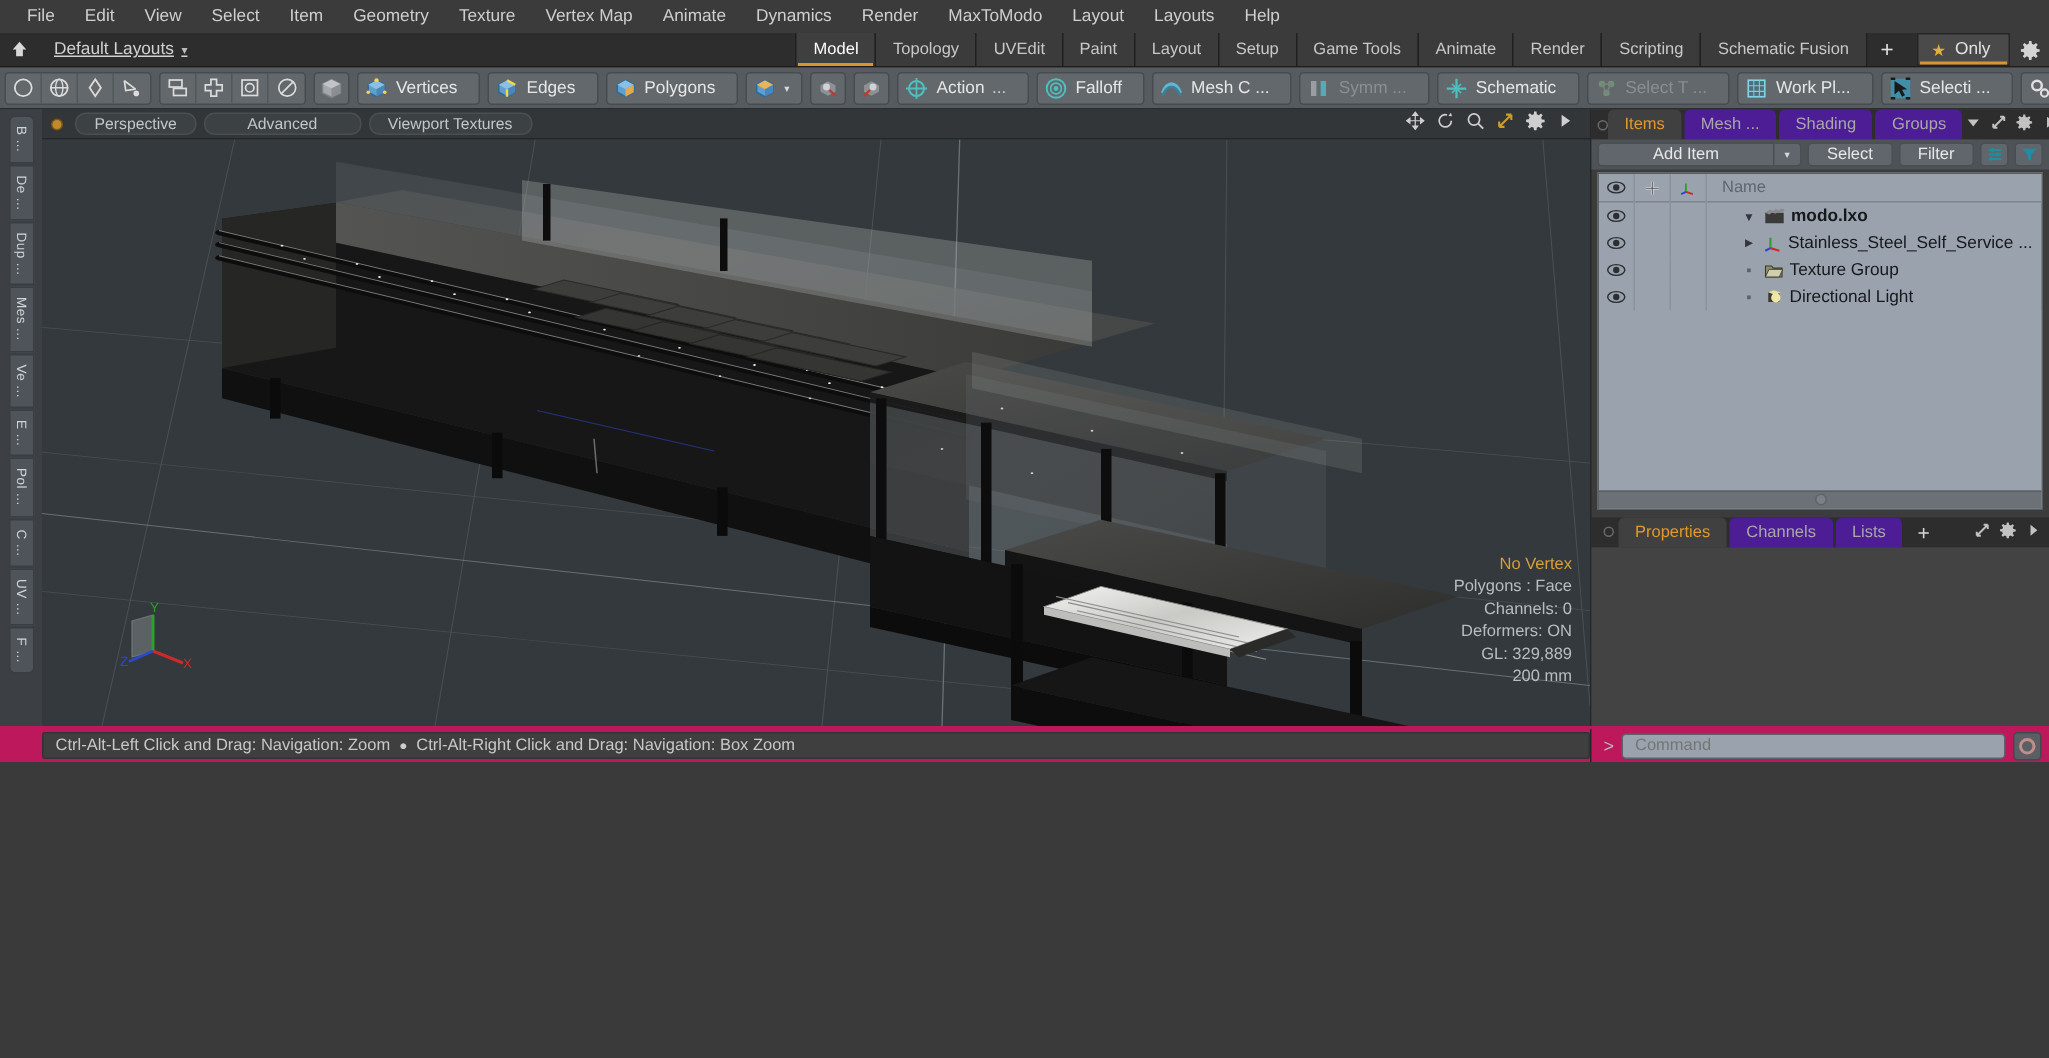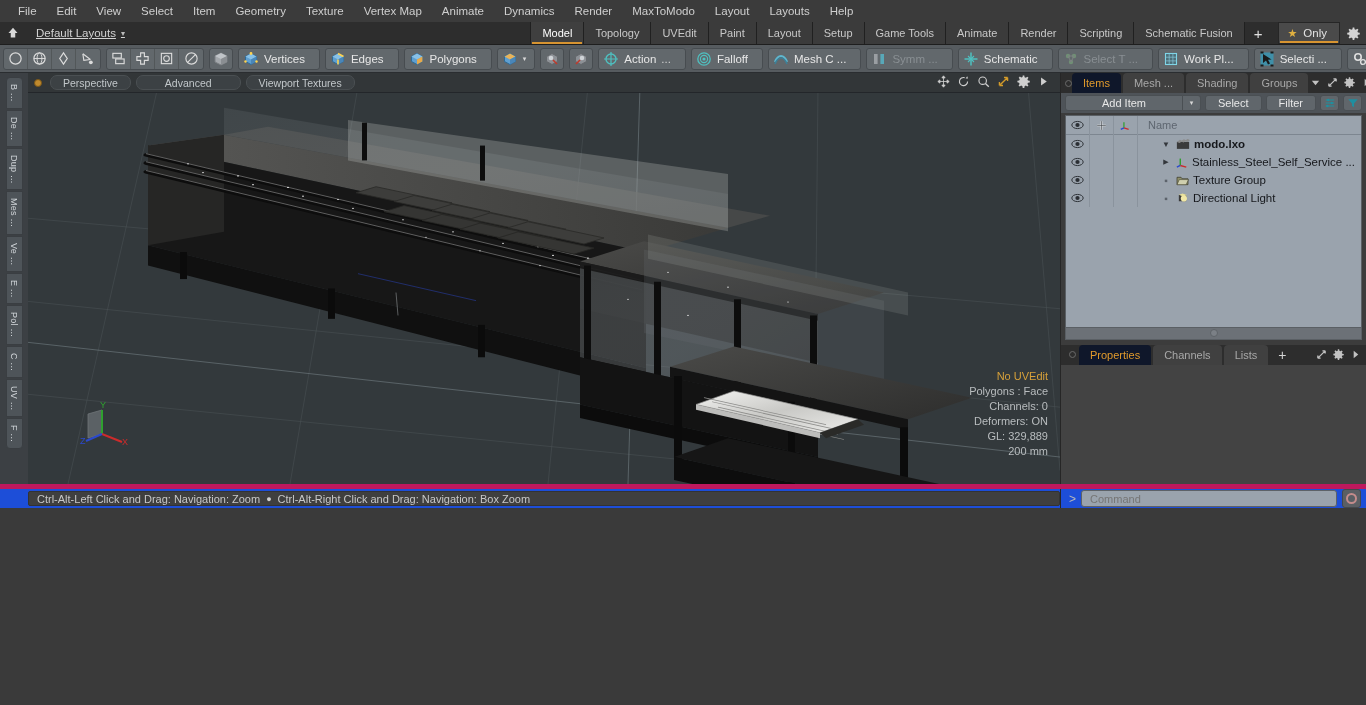--- a/index.html
+++ b/index.html
@@ -104,23 +104,23 @@
 
   
   .rdock { width: 306px; flex: 0 0 306px; background: #3c3c3c; display: flex;
            flex-direction: column; border-left: 1px solid #262626; }
   .panel-tabs { height: 20px; background: #2d2d2d; display: flex; align-items: stretch;
                 flex: 0 0 20px; padding-left: 4px; }
   .pt-dot { width: 14px; display: flex; align-items: center; justify-content: center; }
   .pt-dot i { width: 7px; height: 7px; border-radius: 50%; background: #2d2d2d;
               border: 1px solid #6a6a6a; display: block; }
   .ptab { font-size: 11px; color: #a8a8a8; padding: 0 11px; display: flex;
-          align-items: center; background: #404040; border-radius: 4px 4px 0 0;
+          align-items: center; background: #4c1d95; border-radius: 4px 4px 0 0;
           margin-right: 2px; white-space: nowrap; }
-  .ptab.active { color: #e09a2c; background: #0f172a; }
+  .ptab.active { color: #e09a2c; background: #404040; }
   .ptab.plus { font-size: 14px; color: #d5d5d5; padding: 0 8px; background: transparent; }
   .pt-spacer { flex: 1; }
   .pt-icons { display: flex; align-items: center; gap: 6px; padding-right: 5px; }
   .pt-icons svg { width: 11px; height: 11px; }
 
   .itemsbar { height: 20px; background: #4e5358; display: flex; align-items: flex-start;
               flex: 0 0 20px; padding: 2px 4px; gap: 4px; }
   .ib-add { flex: 1; display: flex; height: 16px; }
   .ib-add .lbl { flex: 1; background: #60666b; border: 1px solid #4a4f53;
                  border-radius: 3px 0 0 3px; color: #e8e8e8; font-size: 11px;
@@ -161,22 +161,22 @@
   .il-scroll { height: 12px; background: #6c7177; border-top: 1px solid #5a5f64;
                display: flex; align-items: center; justify-content: center; }
   .il-scroll i { width: 8px; height: 8px; border-radius: 50%; background: #7b8086;
                  border: 1px solid #5e6368; display: block; }
 
   .props-tabs { height: 20px; background: #2d2d2d; display: flex; align-items: stretch;
                 flex: 0 0 20px; padding-left: 4px; margin-top: 2px; }
   .props-body { flex: 1 1 auto; background: #434343; min-height: 0; }
 
   
-  .statusbar { height: 24px; background: #1d4ed8; display: flex; align-items: stretch;
-               flex: 0 0 24px; border-top: 5px solid #be185d; }
+  .statusbar { height: 24px; background: #be185d; display: flex; align-items: stretch;
+               flex: 0 0 24px; border-top: 2px solid #be185d; }
   .sb-left { flex: 1; display: flex; align-items: center; background: #3f3f3f;
              border: 1px solid #333; border-radius: 2px; margin: 2px 0 2px 28px;
              padding: 0 8px; color: #c8c8c8; font-size: 11px; white-space: nowrap; }
   .sb-left .bul { color: #cfcfcf; margin: 0 6px; font-size: 9px; }
   .sb-right { width: 306px; flex: 0 0 306px; display: flex; align-items: center;
               gap: 5px; padding: 0 5px; border-left: 1px solid #262626; }
   .sb-caret { color: #b9b9b9; font-size: 12px; padding-left: 3px; }
   .cmd-input { flex: 1; height: 17px; background: #9aa3ad; border: 1px solid #5d6268;
                border-radius: 3px; color: #5f666e; font-size: 11px; padding: 0 8px;
                display: flex; align-items: center; font-family: inherit; outline: none; }
@@ -656,21 +656,21 @@
             <line x1="26" y1="38" x2="26" y2="14" stroke="#2fa02f" stroke-width="2"></line>
             <line x1="26" y1="38" x2="46" y2="46" stroke="#cc2b2b" stroke-width="2"></line>
             <line x1="26" y1="38" x2="10" y2="45" stroke="#2b49cc" stroke-width="2"></line>
             <text x="24" y="12" fill="#2fa02f" font-size="9" font-family="Liberation Sans, sans-serif">Y</text>
             <text x="46" y="49" fill="#cc2b2b" font-size="9" font-family="Liberation Sans, sans-serif">X</text>
             <text x="4" y="48" fill="#2b49cc" font-size="9" font-family="Liberation Sans, sans-serif">Z</text>
           </svg>
         </div>
 
         <div class="vp-stats">
-          <div class="hi">No UVEdit</div>
+          <div class="hi">No Vertex</div>
           <div>Polygons : Face</div>
           <div>Channels: 0</div>
           <div>Deformers: ON</div>
           <div>GL: 329,889</div>
           <div>200 mm</div>
         </div>
       </div>
     </div>
 
     <div class="rdock">

